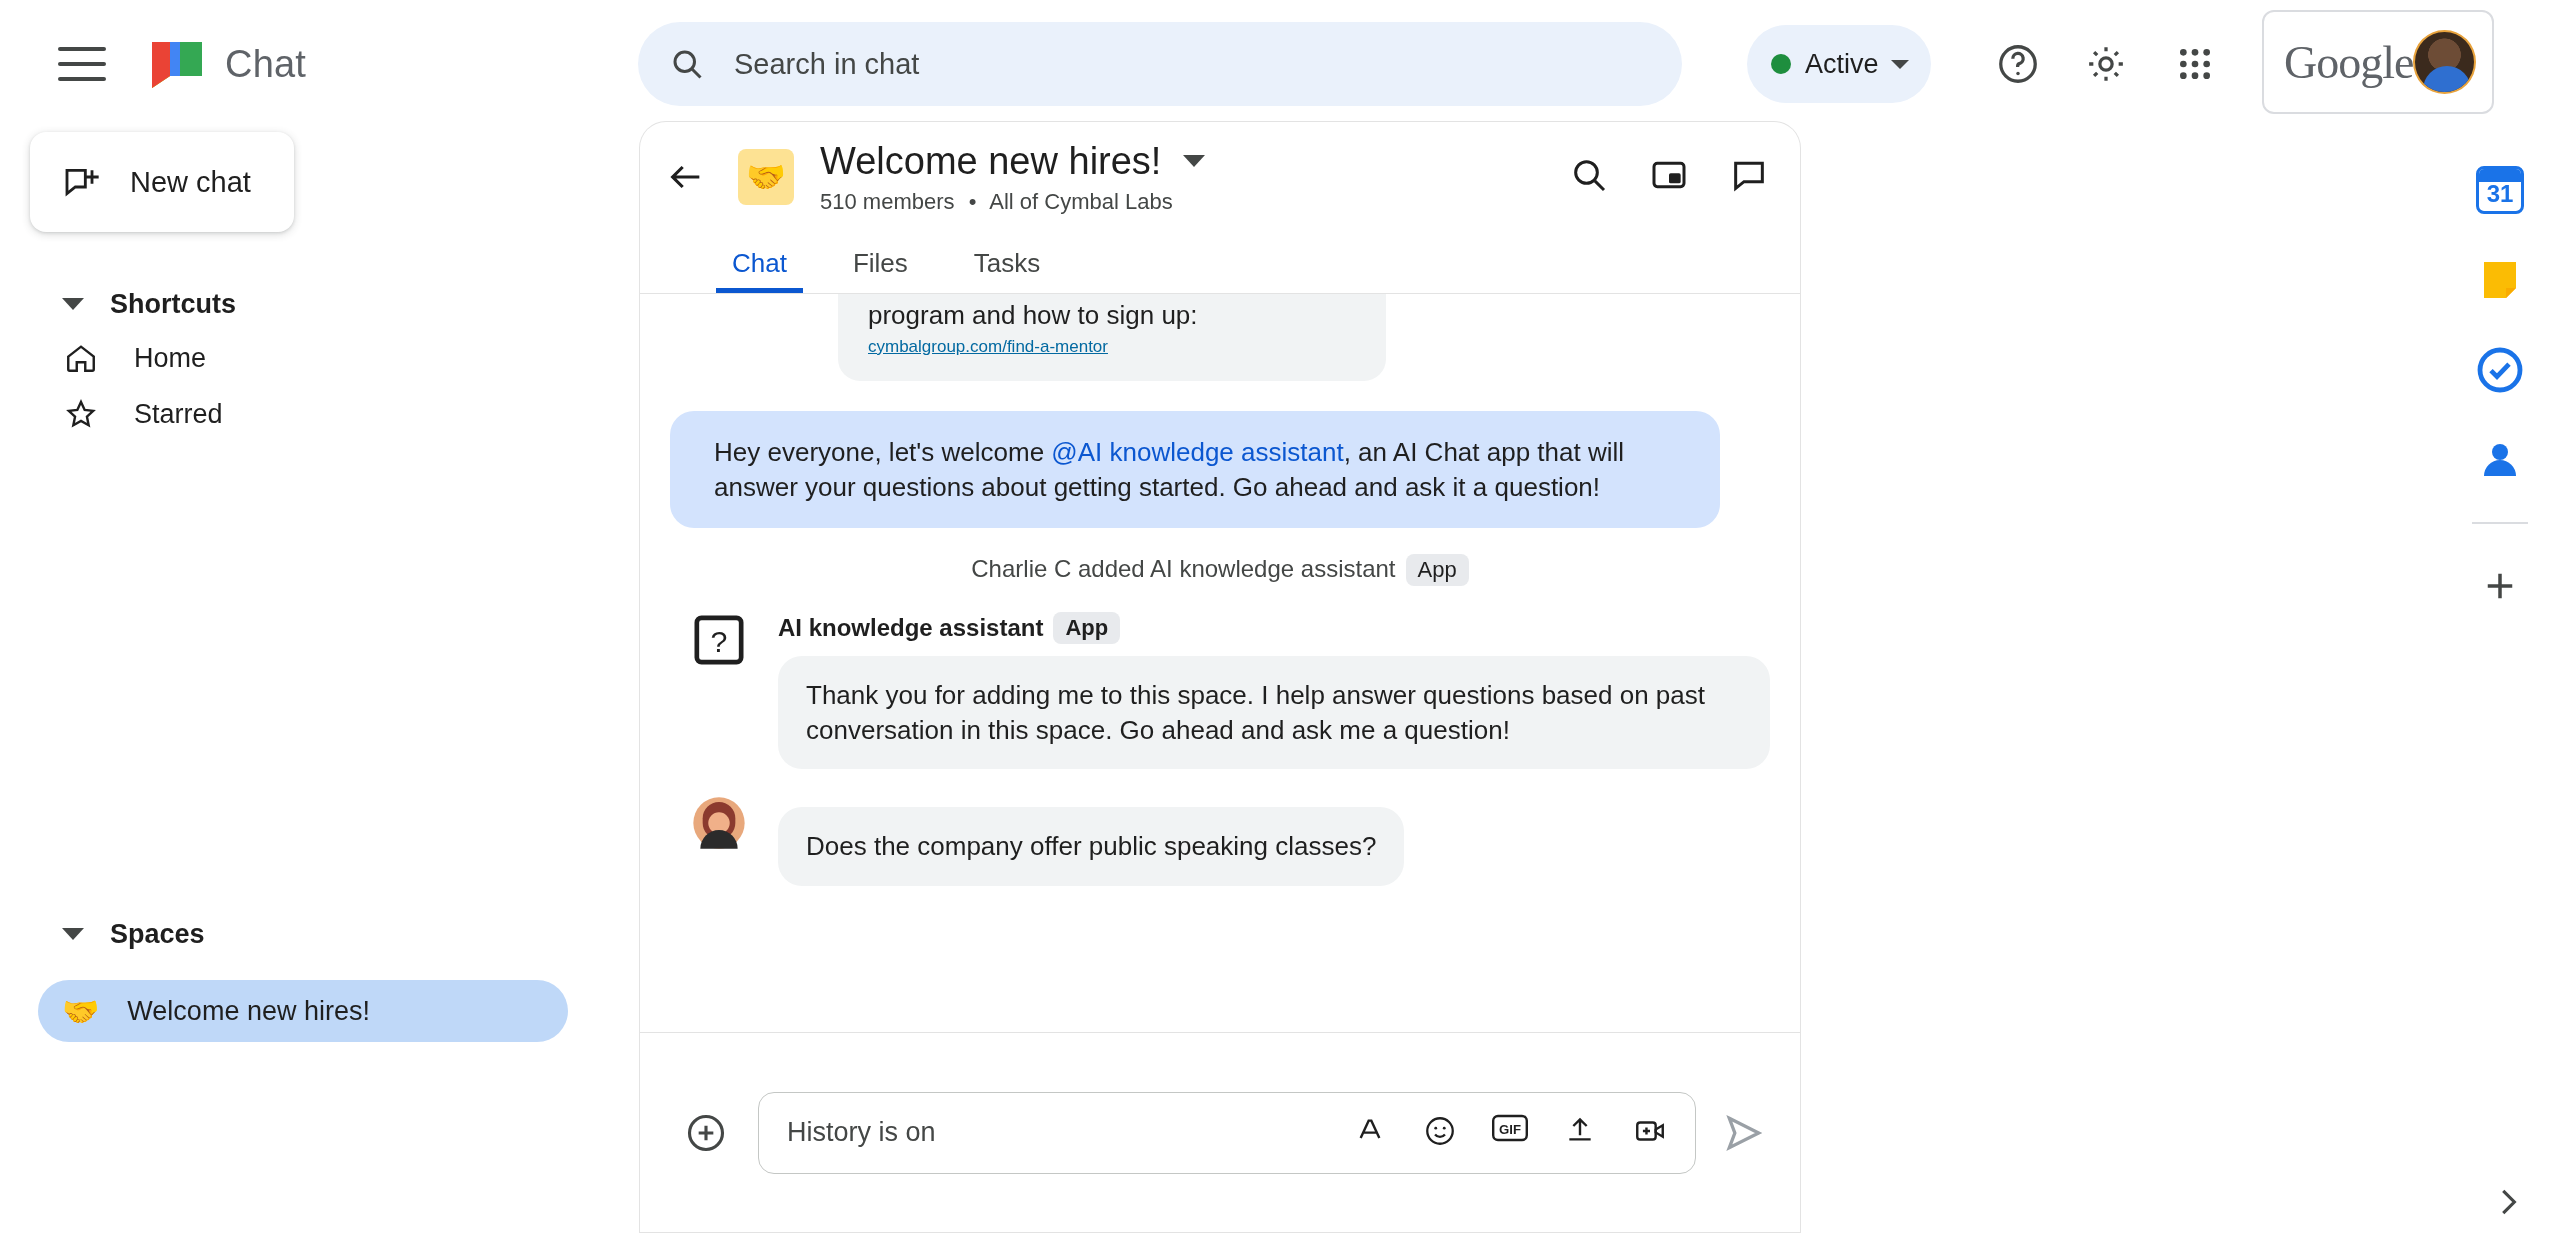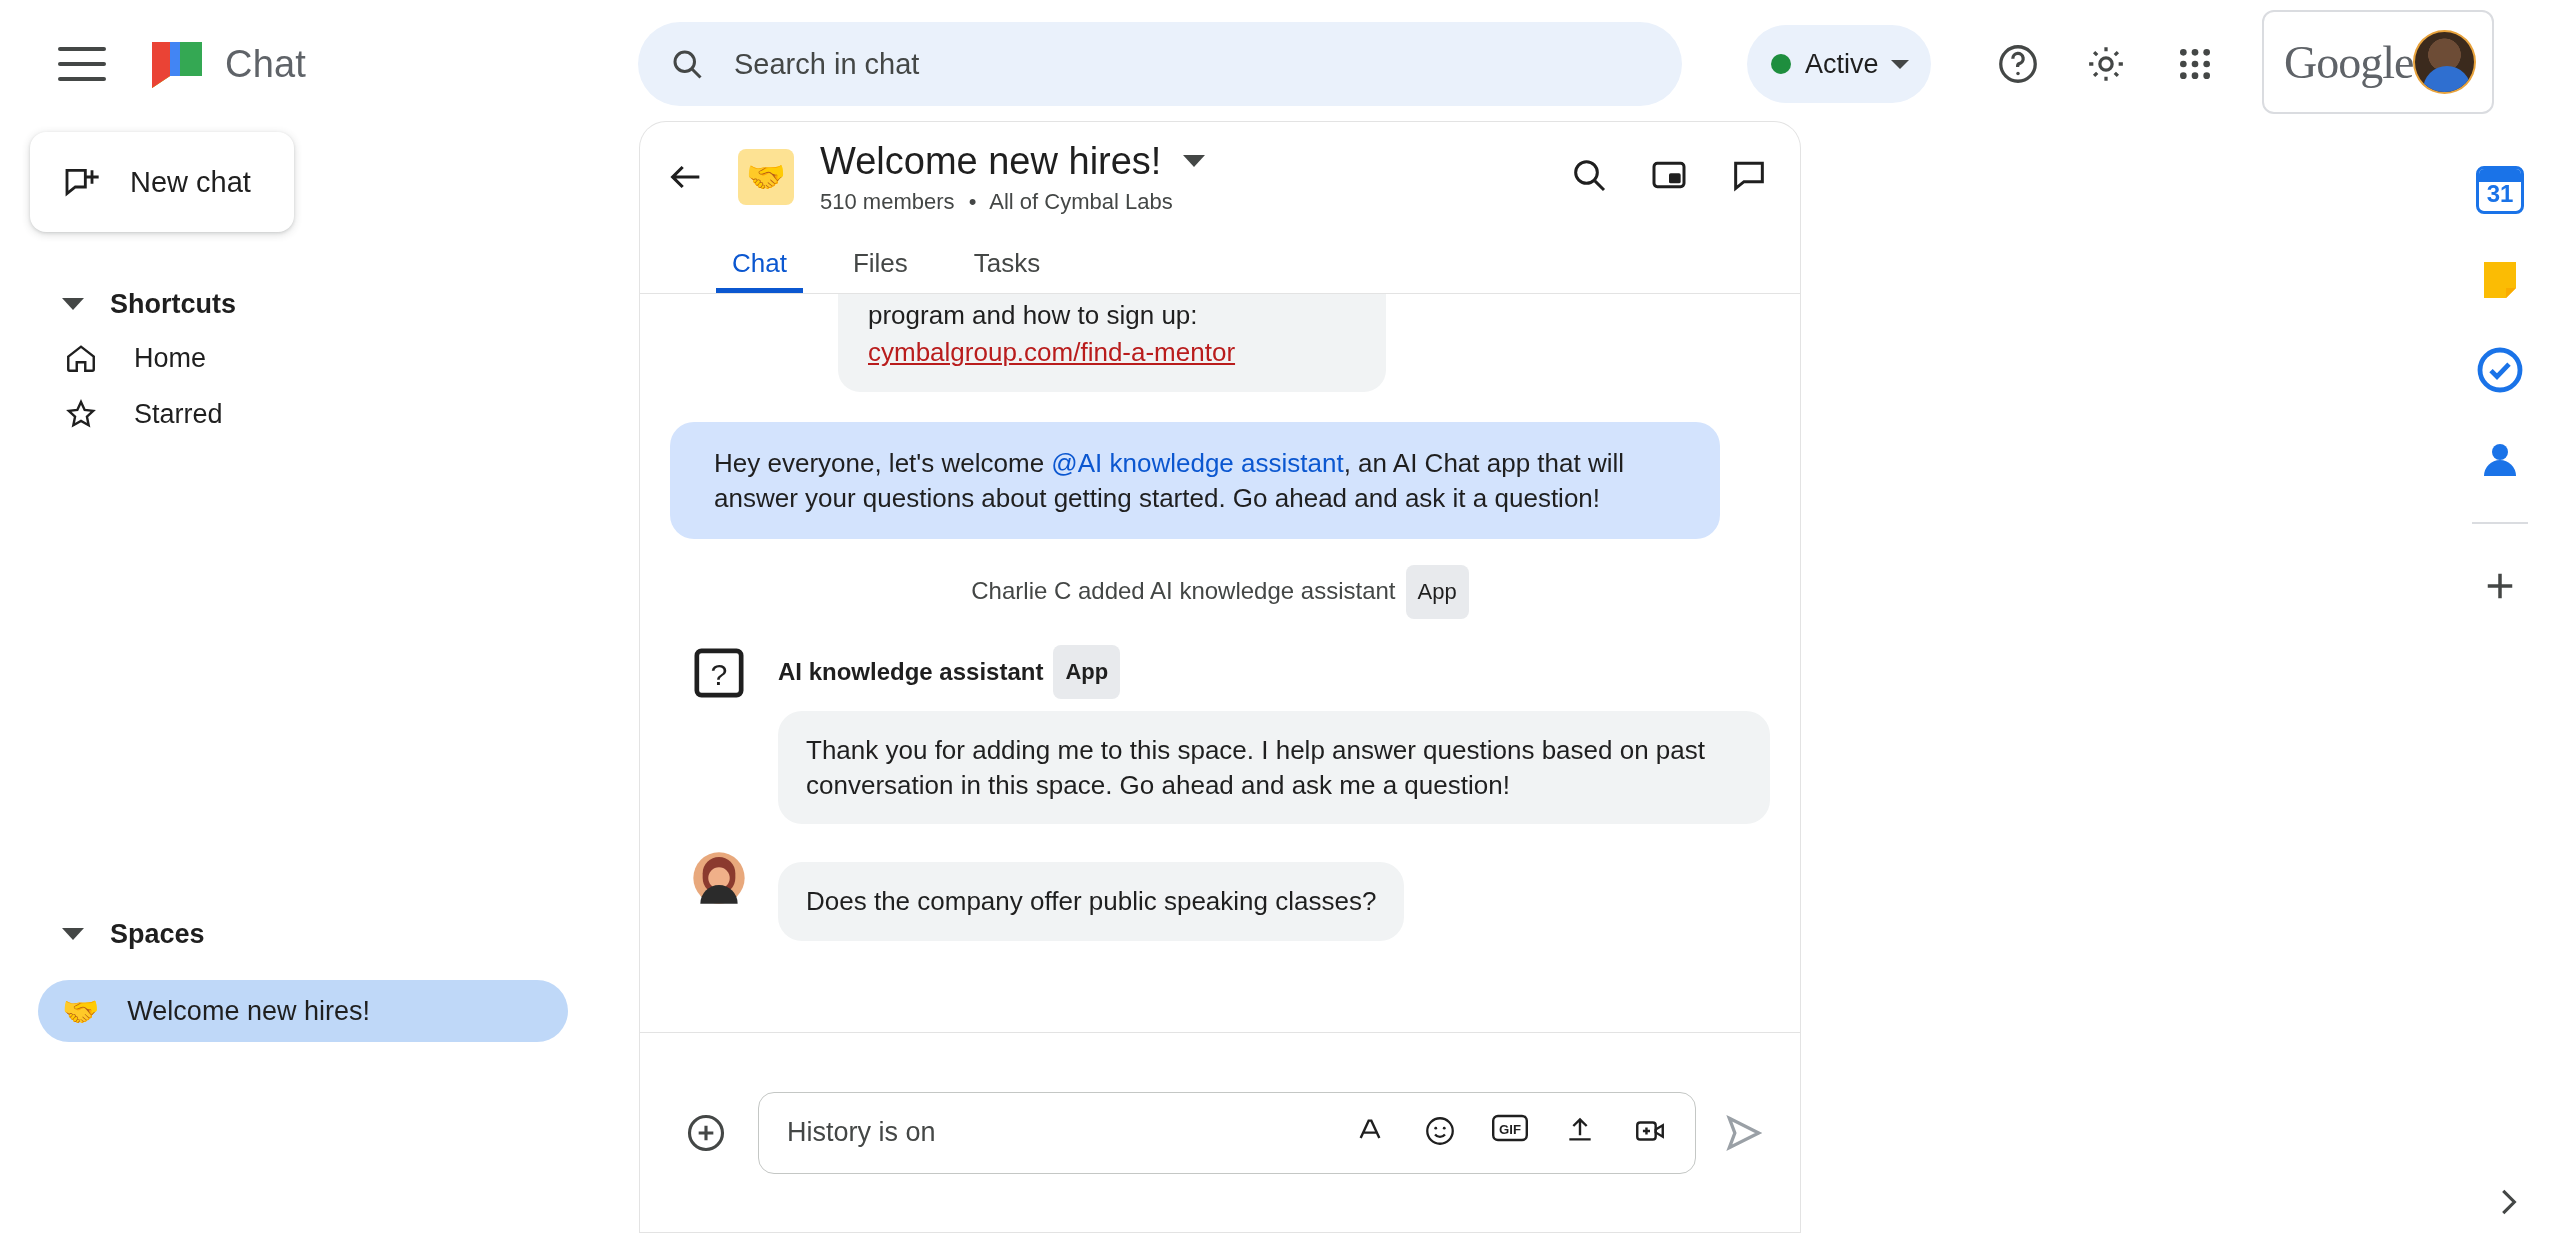--- a/index.html
+++ b/index.html
@@ -245,40 +245,40 @@
     overflow: hidden;
   }
   .msg-partial {
     margin: 0 0 0 168px;
     width: 548px;
     background: #f1f3f4;
     border-radius: 0 0 22px 22px;
     padding: 0 30px 24px 30px;
   }
   .msg-partial .line1 { font-size: 26px; color: #1f1f1f; padding-top: 6px; }
-  .msg-partial a { font-size: 26px; color: #b91c1c; text-decoration: underline; display: inline-block; margin-top: 6px;}
+  .msg-partial a { font-size: 17px; color: #0369a1; text-decoration: underline; display: inline-block; margin-top: 6px;}
 
   .bubble-right {
     margin: 30px 130px 0 auto;
     width: 1050px;
     background: #d3e3fd;
     border-radius: 24px;
     padding: 24px 44px;
     font-size: 26px; color: #1f1f1f; line-height: 1.33;
   }
   .bubble-right .mention { color: #0b57d0; }
 
   .system-line {
     text-align: center; margin-top: 26px;
     font-size: 24px; color: #444746;
   }
   .app-chip {
     display: inline-block; margin-left: 10px;
     background: #e8eaed; border-radius: 8px;
-    padding: 14px 12px; font-size: 22px; color: #1f1f1f;
+    padding: 3px 12px; font-size: 22px; color: #1f1f1f;
   }
 
   .msg-row { display: flex; align-items: flex-start; margin-top: 26px; }
   .msg-avatar {
     width: 62px; height: 62px; margin-left: 18px; flex: 0 0 62px;
     display: flex; align-items: flex-start; justify-content: center;
   }
   .msg-body { margin-left: 28px; }
   .msg-sender {
     font-size: 24px; color: #1f1f1f; font-weight: bold;

